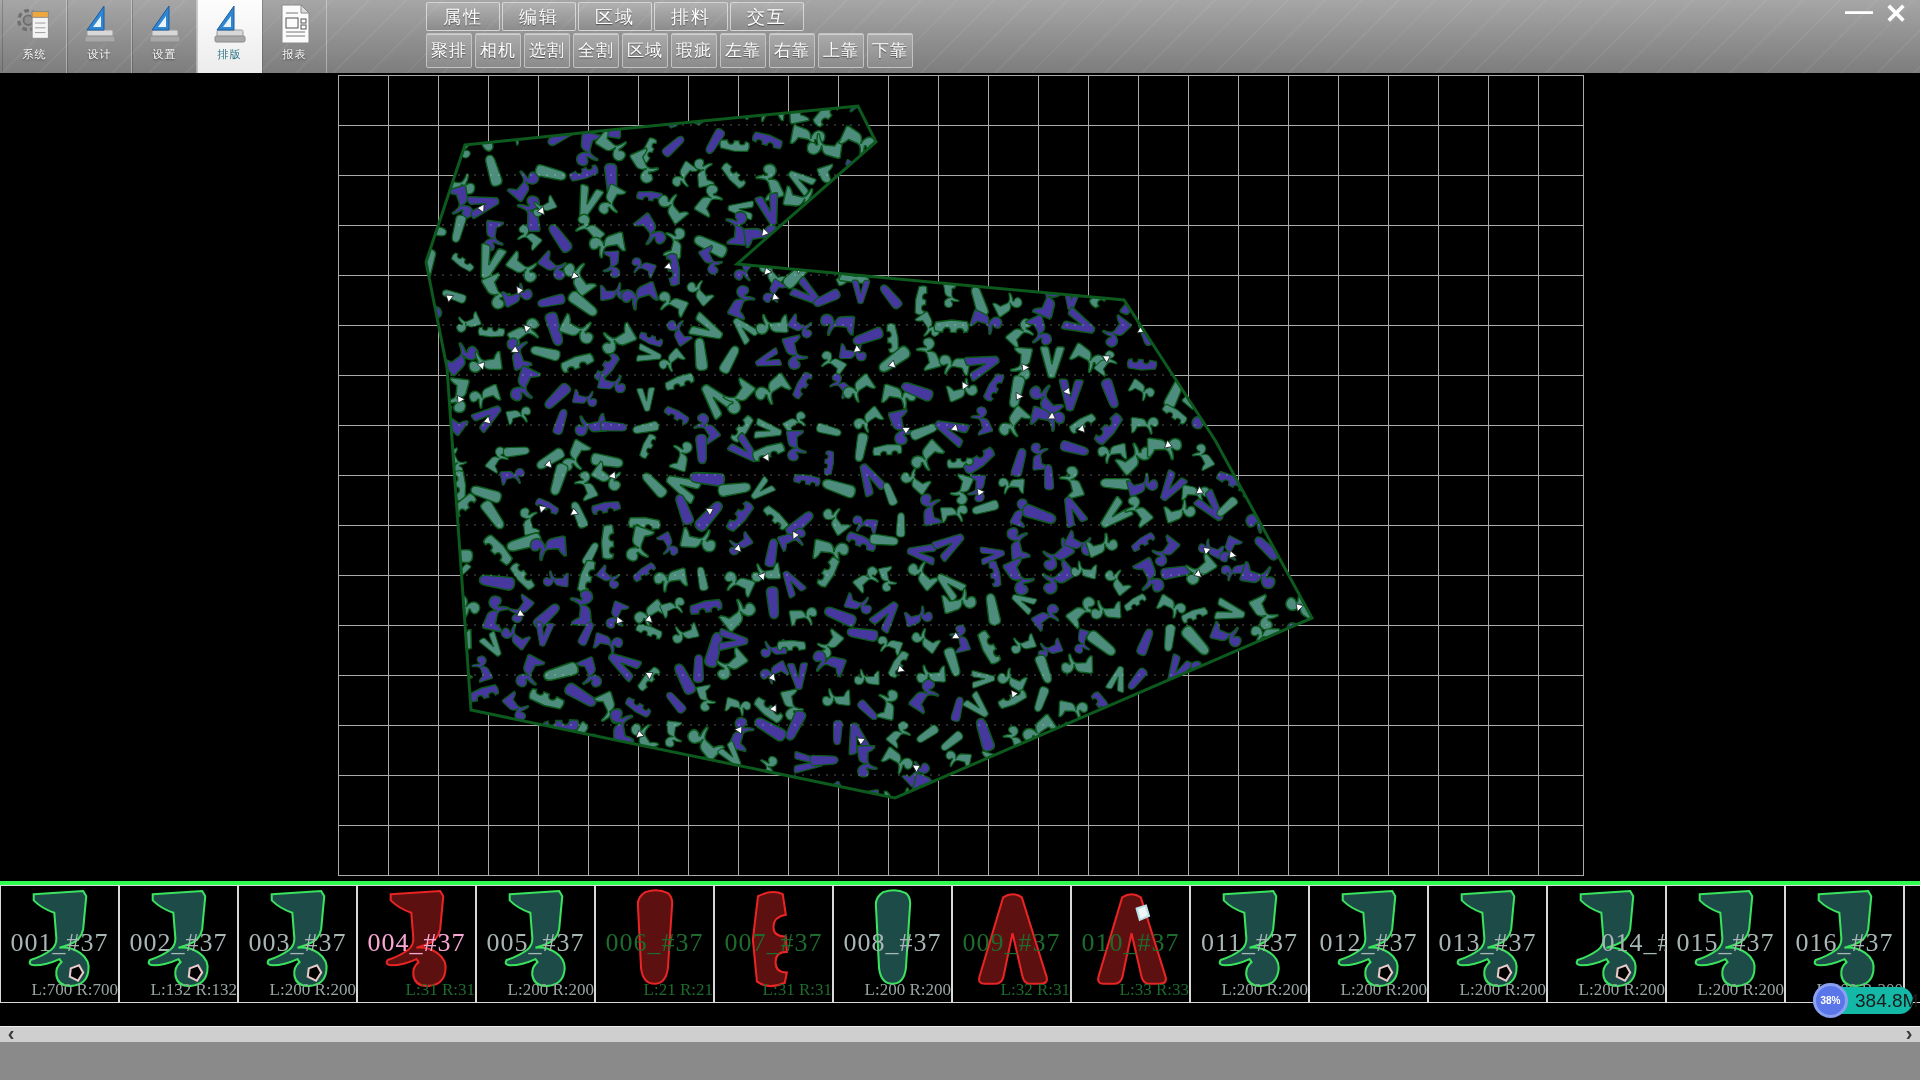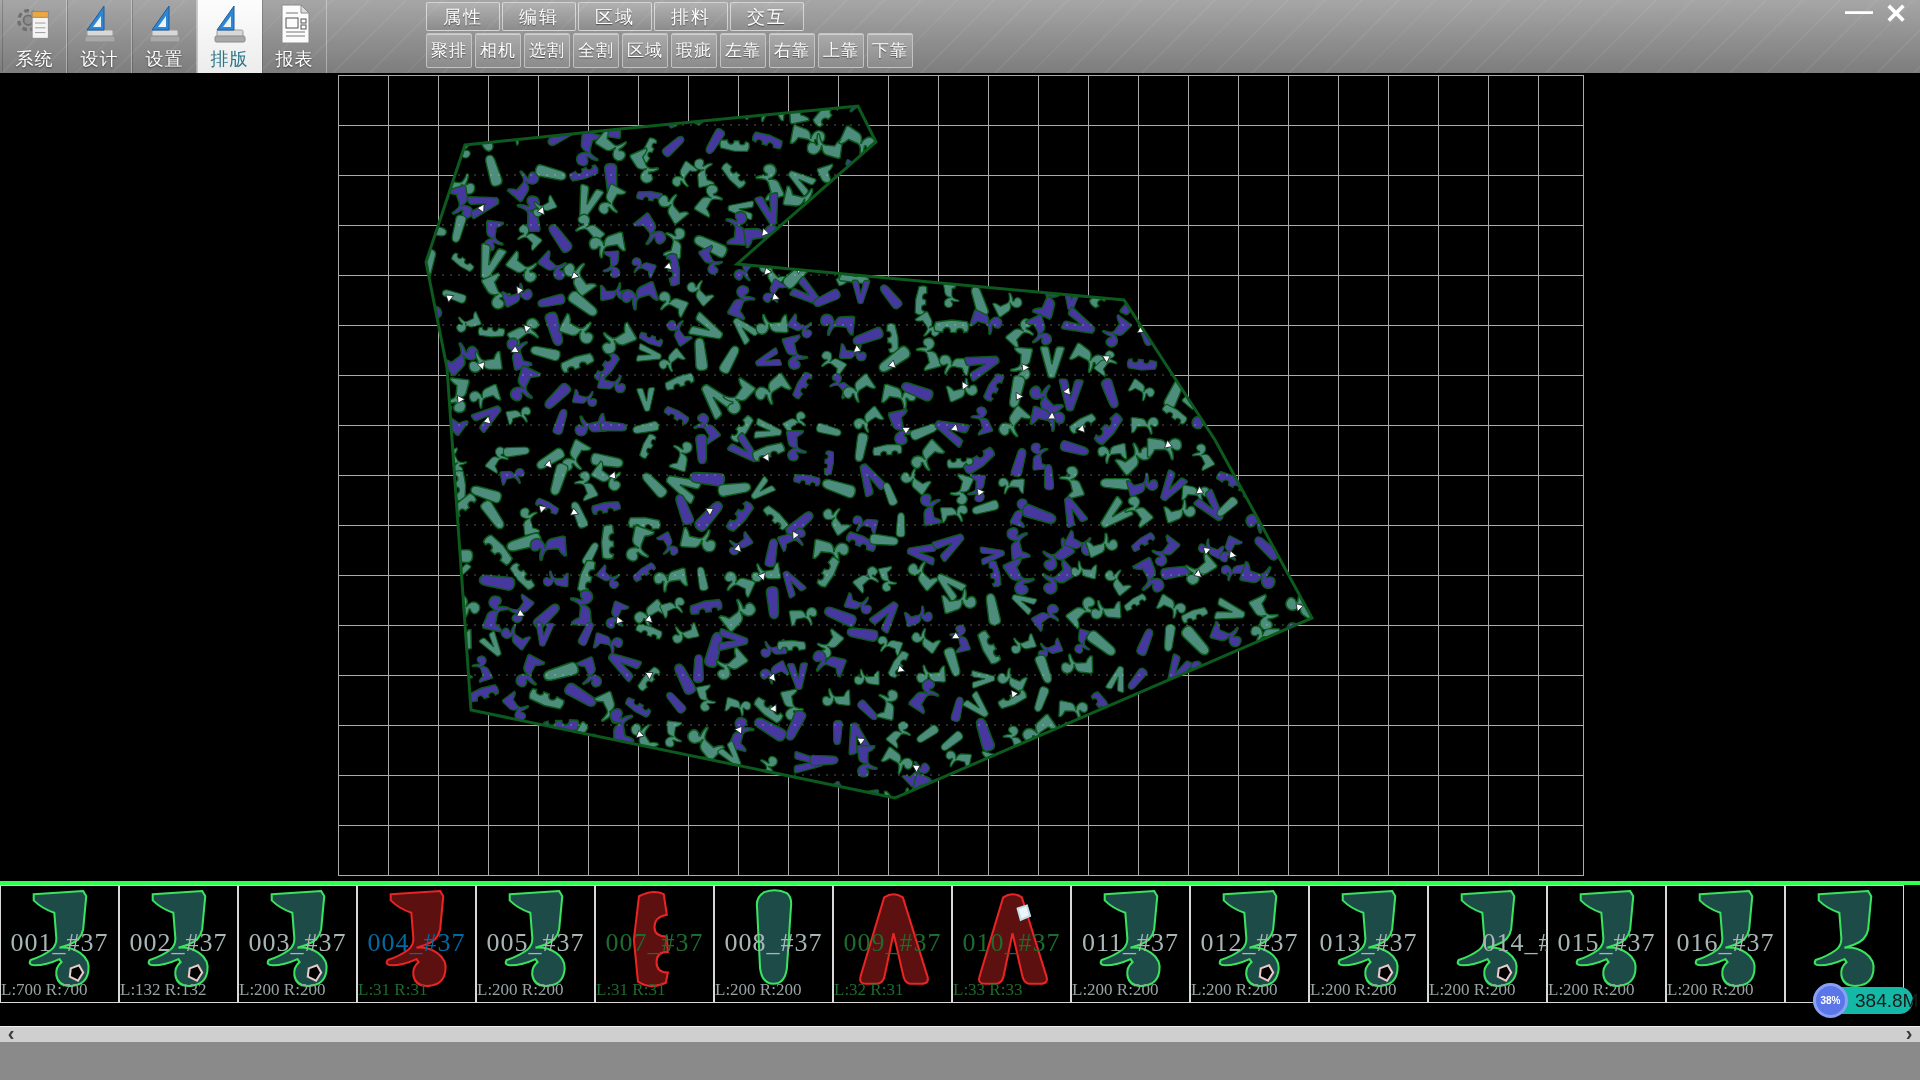--- a/index.html
+++ b/index.html
@@ -11,21 +11,21 @@
     background:
       repeating-linear-gradient(135deg, rgba(255,255,255,.05) 0 2px, rgba(0,0,0,0) 2px 26px),
       linear-gradient(#a6a6a6,#8f8f8f 55%,#7d7d7d);
     border-bottom:1px solid #5e5e5e;}
   .main-buttons{position:absolute;left:2px;top:0;height:73px;display:flex;}
   .main-btn{width:65px;height:73px;display:flex;flex-direction:column;align-items:center;
     padding-top:3px;box-sizing:border-box;cursor:default;
     border-right:1px solid rgba(255,255,255,.35);border-left:1px solid rgba(0,0,0,.18);}
   .main-btn .icon{width:42px;height:42px;}
   .main-btn .icon svg{width:100%;height:100%;}
-  .main-btn .mlabel{margin-top:2px;font-size:18px;color:#fff;
+  .main-btn .mlabel{margin-top:2px;font-size:11px;color:#fff;
     text-shadow:0 1px 2px rgba(0,0,0,.55);letter-spacing:1px;}
   .main-btn.active{background:linear-gradient(#fdfdfd,#ececec);}
   .main-btn.active .mlabel{color:#2a7486;text-shadow:none;}
 
   .menu-tabs{position:absolute;left:426px;top:2px;height:29px;display:flex;}
   .menu-tab{width:74px;height:29px;margin-right:2px;display:flex;align-items:center;justify-content:center;
     color:#fff;font-size:18px;letter-spacing:2px;box-sizing:border-box;
     border:1px solid rgba(255,255,255,.55);border-radius:2px;
     background:linear-gradient(rgba(255,255,255,.14),rgba(0,0,0,.06));
     text-shadow:0 1px 1px rgba(0,0,0,.5);cursor:default;}
@@ -47,21 +47,21 @@
 
   
   .sep-green{position:absolute;left:0;top:881px;width:1920px;height:4px;}
   .thumbs{position:absolute;left:0;top:885px;width:1920px;height:118px;background:#000;
     display:flex;overflow:hidden;}
   .thumb{position:relative;flex:0 0 auto;width:119px;height:118px;box-sizing:border-box;
     border:1px solid #d9d9d9;background:#000;cursor:default;}
   .thumb svg{position:absolute;left:6px;top:2px;width:107px;height:103px;}
   .tname{position:absolute;left:0;top:42px;width:100%;text-align:center;
     font-family:"Liberation Serif",serif;font-size:26px;letter-spacing:1px;pointer-events:none;}
-  .tlr{position:absolute;left:0;bottom:2px;width:100%;text-align:left;
+  .tlr{position:absolute;left:0;bottom:2px;width:100%;text-align:right;
     font-family:"Liberation Serif",serif;font-size:17px;pointer-events:none;}
 
   
   .badge{position:absolute;left:1813px;top:987px;width:100px;height:27px;background:#14b8a6;
     border-radius:14px;z-index:6;display:flex;align-items:center;
     box-shadow:0 1px 3px rgba(0,0,0,.4);}
   .badge-circle{position:absolute;left:0px;top:-4px;width:29px;height:29px;border-radius:50%;
     color:#fff;font-size:10px;font-weight:bold;display:flex;align-items:center;justify-content:center;
     border:3px solid #8aa0f2;}
   .badge-text{margin-left:42px;font-size:19px;color:#1a1a1a;}
@@ -964,29 +964,36 @@
           <path d="M24,6 L72,3 L75,8 L72,40 Q70,51 58,55 L49,58 Q60,57 69,63 Q79,70 77,81 Q75,94 61,95 Q48,96 46,85 Q45,77 51,72 L49,69 Q36,75 25,75 Q18,75 21,70 Q33,66 41,60 Q46,56 46,49 L44,24 Q32,20 24,12 Z" fill="#1d4b48" stroke="#3ae25e" stroke-width="2"></path>
           <path d="M60,78 L68,75 L72,82 L67,90 L59,86 Z" fill="#000000" stroke="#e9caca" stroke-width="2"></path>
         </svg>
         <div class="tname" style="color: rgb(169, 182, 182);">003_#37</div>
         <div class="tlr" style="color: rgb(152, 164, 164);">L:200 R:200</div>
       </div>
       <div class="thumb">
         <svg viewBox="0 0 100 100">
           <path d="M24,6 L72,3 L75,8 L72,40 Q70,51 58,55 L49,58 Q60,57 69,63 Q79,70 77,81 Q75,94 61,95 Q48,96 46,85 Q45,77 51,72 L49,69 Q36,75 25,75 Q18,75 21,70 Q33,66 41,60 Q46,56 46,49 L44,24 Q32,20 24,12 Z" fill="#5c1010" stroke="#e82424" stroke-width="2"></path>
         </svg>
-        <div class="tname" style="color: #0369a1; text-align: center;">004_#37</div>
+        <div class="tname" style="color: #f9a8d4; text-align: center;">004_#37</div>
         <div class="tlr" style="color: rgb(29, 107, 45);">L:31 R:31</div>
       </div>
       <div class="thumb">
         <svg viewBox="0 0 100 100">
           <path d="M24,6 L72,3 L75,8 L72,40 Q70,51 58,55 L49,58 Q60,57 69,63 Q79,70 77,81 Q75,94 61,95 Q48,96 46,85 Q45,77 51,72 L49,69 Q36,75 25,75 Q18,75 21,70 Q33,66 41,60 Q46,56 46,49 L44,24 Q32,20 24,12 Z" fill="#1d4b48" stroke="#3ae25e" stroke-width="2"></path>
         </svg>
         <div class="tname" style="color: rgb(169, 182, 182);">005_#37</div>
         <div class="tlr" style="color: rgb(152, 164, 164);">L:200 R:200</div>
+      </div>
+      <div class="thumb">
+        <svg viewBox="0 0 100 100">
+          <path d="M40,4 Q52,0 62,5 Q67,9 66,18 L62,78 Q60,93 49,93 Q38,93 36,78 L33,18 Q32,9 40,4 Z" fill="#5c1010" stroke="#e82424" stroke-width="2"></path>
+        </svg>
+        <div class="tname" style="color: rgb(29, 107, 45);">006_#37</div>
+        <div class="tlr" style="color: rgb(29, 107, 45);">L:21 R:21</div>
       </div>
       <div class="thumb">
         <svg viewBox="0 0 100 100">
           <path d="M34,8 Q48,1 58,6 L61,26 Q49,28 49,38 Q49,47 61,47 L62,62 Q51,62 51,72 Q51,82 62,82 L60,92 Q45,99 33,91 L29,50 Z" fill="#5c1010" stroke="#e82424" stroke-width="2"></path>
         </svg>
         <div class="tname" style="color: rgb(29, 107, 45);">007_#37</div>
         <div class="tlr" style="color: rgb(29, 107, 45);">L:31 R:31</div>
       </div>
       <div class="thumb">
         <svg viewBox="0 0 100 100">

